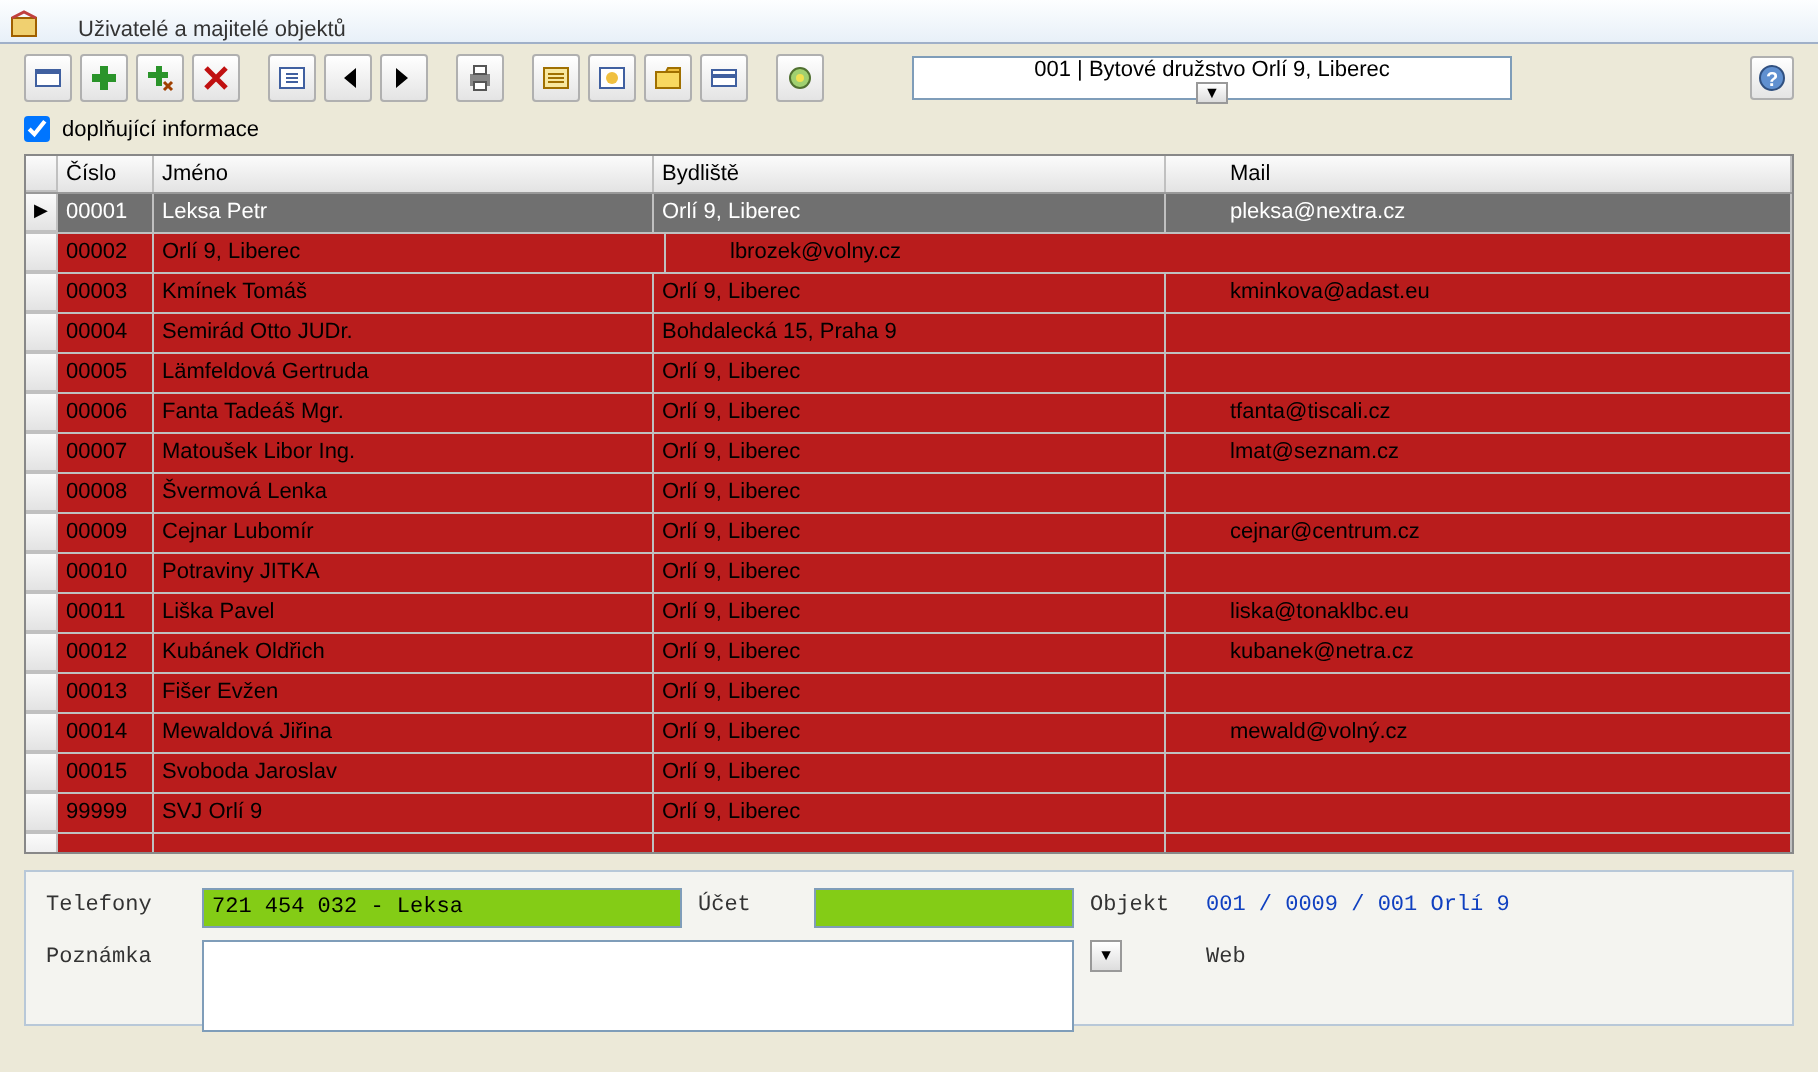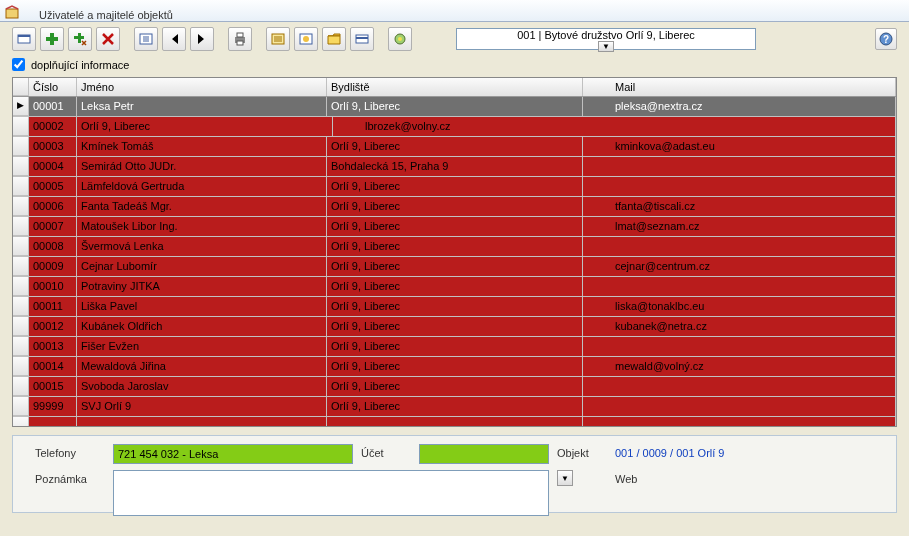--- a/index.html
+++ b/index.html
@@ -103,27 +103,28 @@
     .grid-body { overflow-y: auto; height: 330px; }
     .grid-row { display: flex; border-bottom: 1px solid #c0c0c0; height: 20px; }
     .grid-row.selected { background: #707070; color: #fff; }
     .grid-row.selected .col-ind { background: linear-gradient(#fbfbfb,#e3e3e3); color:#000;}
     .grid-row .col-ind { font-size: 9px; }
     .grid-header .col-ind { padding:3px 0;}
     .detail-pane {
       margin: 8px 12px 0 12px;
       border: 1px solid #b8c8d8;
       background: #f4f4f0;
-      padding: 8px 22px;
+      padding: 8px 10px;
       display: grid;
       grid-template-columns: 70px 240px 50px 130px 50px auto;
       grid-template-rows: auto auto;
       gap: 6px 8px;
       align-items: start;
       height: 78px;
+      font-family: Liberation Mono, monospace;
     }
     .detail-pane label { color: #333; padding-top: 3px; }
     .detail-input {
       border: 1px solid #7f9db9;
       background: #84cc16;
       height: 20px;
       padding: 2px 4px;
       font-family: inherit;
       font-size: 11px;
       width: 100%;

